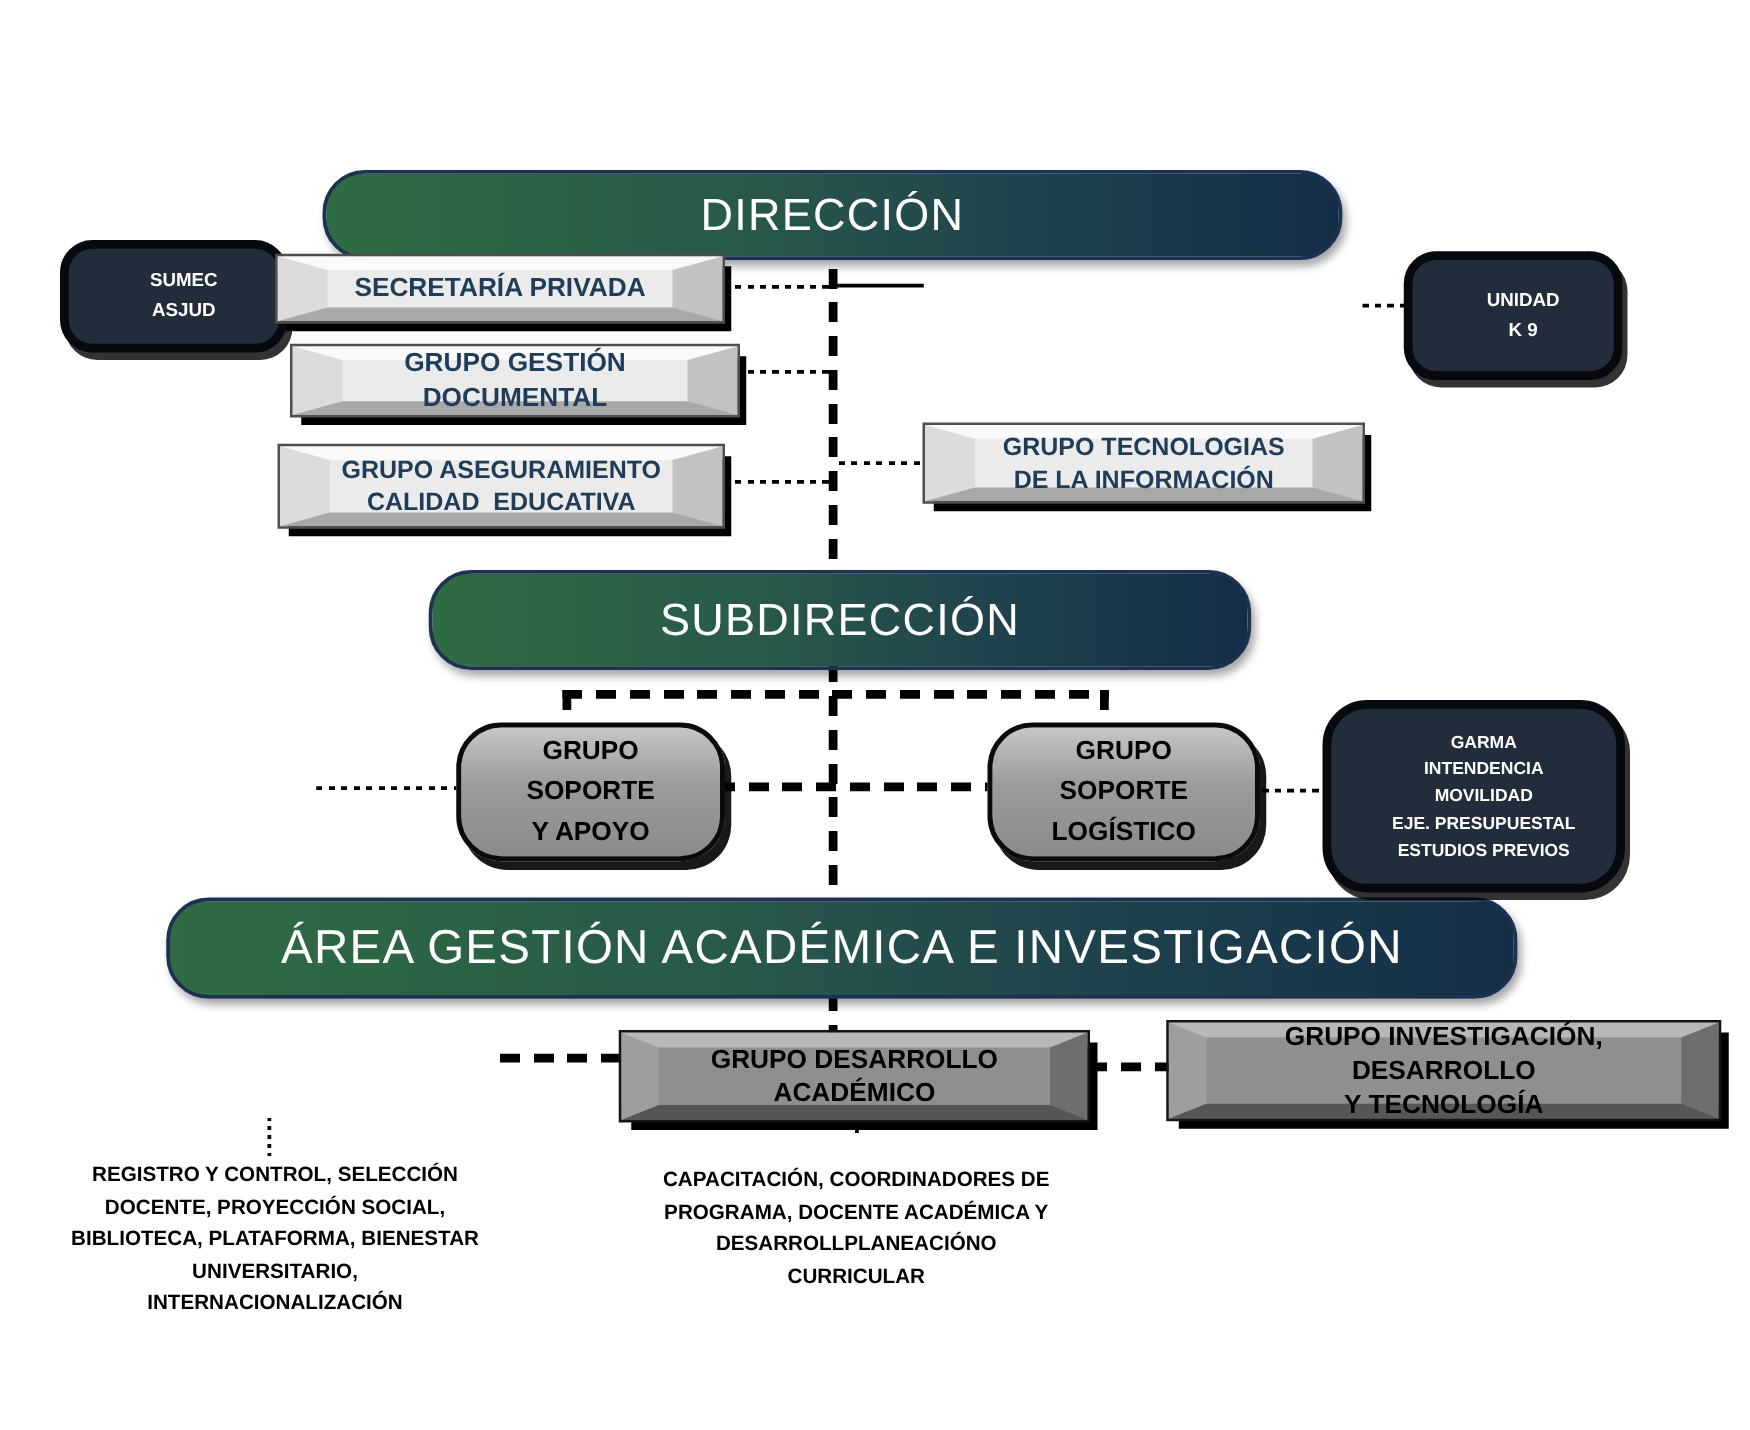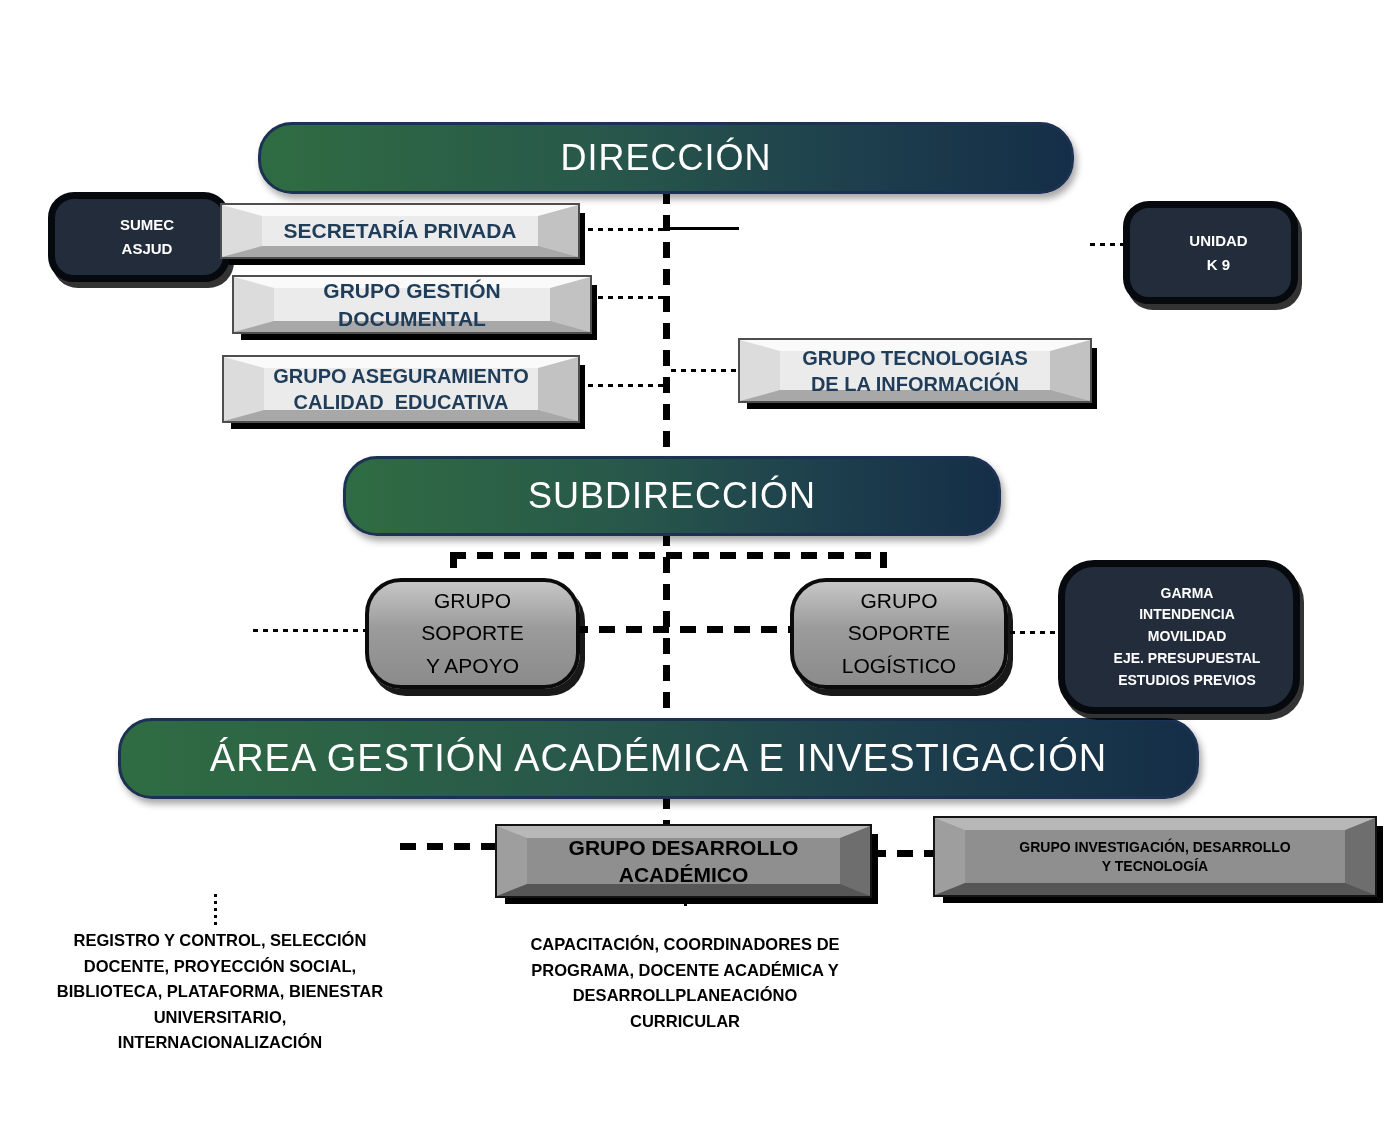--- a/index.html
+++ b/index.html
@@ -37,21 +37,21 @@
     position:absolute;display:flex;align-items:center;justify-content:center;
     text-align:center;color:#000;font-weight:bold;
     background:#8f8f8f;border-style:solid;border-width:12px 30px;
     border-color:#b8b8b8 #6e6e6e #565656 #9e9e9e;
     outline:2px solid #141414;box-shadow:8px 8px 0 #000;
     white-space:pre-line;line-height:1.3;box-sizing:border-box;
   }
   
   .grayround{
     position:absolute;display:flex;align-items:center;justify-content:center;
-    text-align:center;color:#000;font-weight:normal;
+    text-align:center;color:#000;font-weight:bold;
     background:linear-gradient(180deg,#c6c6c6 0%,#9b9b9b 45%,#8b8b8b 100%);
     border:4px solid #0b0b0b;border-radius:36px;
     box-shadow:5px 7px 0 rgba(0,0,0,.9);
     white-space:pre-line;line-height:1.55;font-size:21px;
   }
   
   .detail{
     position:absolute;font-weight:bold;color:#000;text-align:center;
     white-space:pre-line;font-size:16.5px;line-height:1.55;
   }
@@ -84,29 +84,29 @@
   <div class="vdash" style="left:880px;top:552px;height:28px;"></div>
   <div class="hdash" style="left:572px;top:626px;width:218px;"></div>
   <div class="hdot" style="left:253px;top:629px;width:112px;"></div>
   <div class="hdot" style="left:1000px;top:631px;width:58px;"></div>
 
   <div class="hdash" style="left:400px;top:843px;width:97px;"></div>
   <div class="hdash" style="left:870px;top:850px;width:65px;"></div>
   <div class="vdot" style="left:214px;top:894px;height:31px;"></div>
   <div class="vdot" style="left:684px;top:896px;height:14px;"></div>
 
-  <div class="banner" style="left:258px;top:122px;width:810px;height:66px;align-items:center;">
+  <div class="banner" style="left:258px;top:136px;width:810px;height:66px;align-items:center;">
     <span>DIRECCIÓN</span>
   </div>
 
   <div class="banner" style="left:343px;top:456px;width:652px;height:74px;">
     <span>SUBDIRECCIÓN</span>
   </div>
 
-  <div class="banner" style="left:118px;top:718px;width:1075px;height:75px;font-size:38px;">
+  <div class="banner" style="left:133px;top:718px;width:1075px;height:75px;font-size:38px;">
     <span>ÁREA GESTIÓN ACADÉMICA E INVESTIGACIÓN</span>
   </div>
 
   <div class="dark" style="left:48px;top:192px;width:152px;height:76px;font-size:15px;border-radius:26px;"><span>SUMEC
 ASJUD</span></div>
 
   <div class="silver" style="left:222px;top:205px;width:356px;height:52px;font-size:21px;"><span>SECRETARÍA PRIVADA</span></div>
 
 
   <div class="dark" style="left:1123px;top:201px;width:145px;height:89px;font-size:15px;border-radius:26px;"><span>UNIDAD
@@ -131,21 +131,21 @@
 
   <div class="dark" style="left:1058px;top:560px;width:212px;height:140px;font-size:14px;border-radius:36px;line-height:1.55;"><span>GARMA
 INTENDENCIA
 MOVILIDAD
 EJE. PRESUPUESTAL
 ESTUDIOS PREVIOS</span></div>
 
 
   <div class="graybevel" style="left:497px;top:826px;width:373px;height:70px;font-size:21px;"><span>GRUPO DESARROLLO ACADÉMICO</span></div>
 
-  <div class="graybevel" style="left:935px;top:818px;width:440px;height:77px;font-size:14px;"><span>GRUPO INVESTIGACIÓN, DESARROLLO
+  <div class="graybevel" style="left:935px;top:818px;width:440px;height:77px;font-size:21px;"><span>GRUPO INVESTIGACIÓN, DESARROLLO
 Y TECNOLOGÍA</span></div>
 
   <div class="detail" style="left:40px;top:928px;width:360px;"><span>REGISTRO Y CONTROL, SELECCIÓN
 DOCENTE, PROYECCIÓN SOCIAL,
 BIBLIOTECA, PLATAFORMA, BIENESTAR
 UNIVERSITARIO,
 INTERNACIONALIZACIÓN</span></div>
 
   <div class="detail" style="left:500px;top:932px;width:370px;"><span>CAPACITACIÓN, COORDINADORES DE
 PROGRAMA, DOCENTE ACADÉMICA Y

